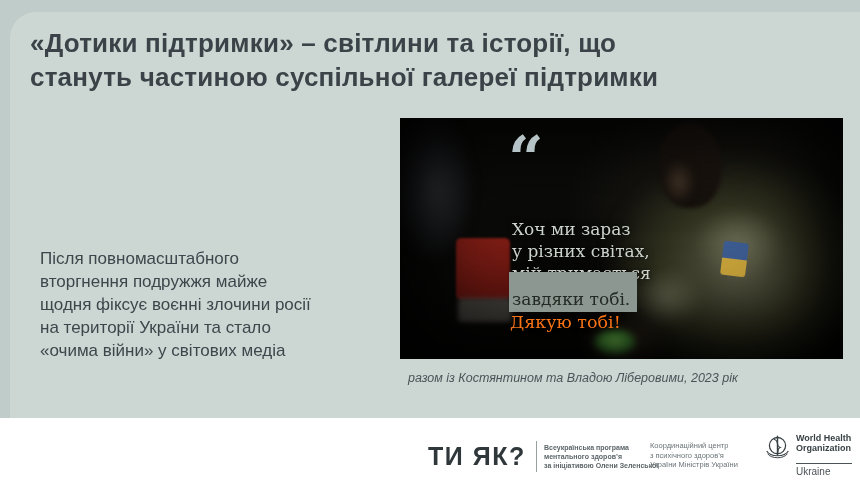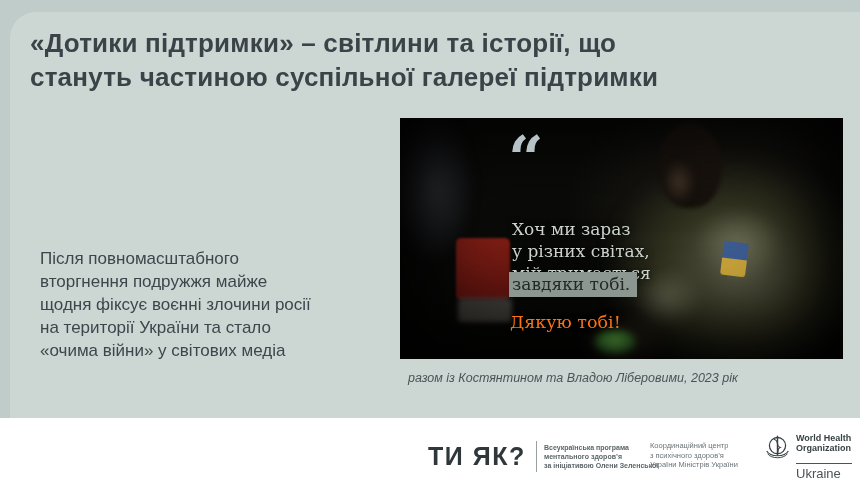--- a/index.html
+++ b/index.html
@@ -26,36 +26,36 @@
   .soldier-face{position:absolute;left:262px;top:40px;width:34px;height:46px;background:radial-gradient(closest-side,#46362a,rgba(0,0,0,0));border-radius:50%;filter:blur(3px);}
   .flag-patch{position:absolute;left:322px;top:124px;width:25px;height:34px;border-radius:3px;transform:rotate(7deg);overflow:hidden;filter:blur(.4px);}
   .flag-top{height:50%;background:#3c5b90;}
   .flag-bottom{height:50%;background:#c7a23a;}
   .phone-glow{position:absolute;left:192px;top:210px;width:46px;height:28px;background:radial-gradient(closest-side,#86d95e,#3f8f32 70%,rgba(0,0,0,0));filter:blur(3px);}
   .hands{position:absolute;left:180px;top:196px;width:90px;height:56px;background:radial-gradient(closest-side,rgba(58,45,32,.9),rgba(0,0,0,0));filter:blur(5px);}
   .vignette{position:absolute;inset:0;box-shadow:inset 0 0 70px 30px rgba(0,0,0,.85);}
 
   .quote-mark{position:absolute;left:108px;top:6px;font-family:"DejaVu Serif",serif;font-weight:bold;font-size:62px;line-height:70px;color:#b7c4c7;}
   .quote-lines{position:absolute;left:112px;top:68px;font-family:"DejaVu Serif",serif;font-size:17px;line-height:22px;color:#ccd3cc;text-shadow:0 0 6px rgba(0,0,0,.8);margin-top:32px;}
-  .quote-highlight{position:absolute;left:109px;top:154px;font-family:"DejaVu Serif",serif;font-size:17px;line-height:22px;background:#8d9791;color:#222a23;padding:1px 7px 2px 3px;}
+  .quote-highlight{position:absolute;left:109px;top:154px;font-family:"DejaVu Serif",serif;font-size:17px;line-height:22px;background:#8d9791;color:#222a23;padding:16px 7px 2px 3px;}
   .quote-closing{position:absolute;left:110px;top:194px;font-family:"DejaVu Serif",serif;font-size:17.5px;color:#f97316;text-shadow:0 0 6px rgba(0,0,0,.8);}
 
   .caption{position:absolute;left:408px;top:370px;font-style:italic;font-size:12.5px;line-height:16.5px;color:#49525620;color:#4a5357;}
 
   
   .tiyak-logo{position:absolute;left:428px;top:442px;font-size:25px;font-weight:bold;letter-spacing:1.5px;color:#2f373a;}
   .logo-divider{position:absolute;left:536px;top:441px;width:1px;height:31px;background:#97a2a0;}
   .program-label{position:absolute;left:544px;top:444px;font-size:7px;line-height:8.8px;color:#5c6568;font-weight:bold;}
   .coordination-label{position:absolute;left:650px;top:441px;font-size:7.5px;line-height:9.6px;color:#6b7477;}
   .who{position:absolute;left:764px;top:433px;}
   .who-row{display:flex;align-items:flex-start;}
   .who-emblem{width:27px;height:27px;margin-right:5px;}
   .who-name{font-size:9px;line-height:10px;font-weight:bold;color:#394245;}
   .who-rule{width:56px;height:1px;background:#4a5356;margin:3px 0 2px 32px;}
-  .who-country{font-size:13px;color:#4a5356;margin-left:32px;}
+  .who-country{font-size:10px;color:#4a5356;margin-left:32px;}
 </style>
 </head>
 <body>
 
 <div class="stage">
   <div class="card"></div>
 
   <div class="title">
     <div>«Дотики підтримки» – світлини та історії, що</div>
     <div>стануть частиною суспільної галереї підтримки</div>

